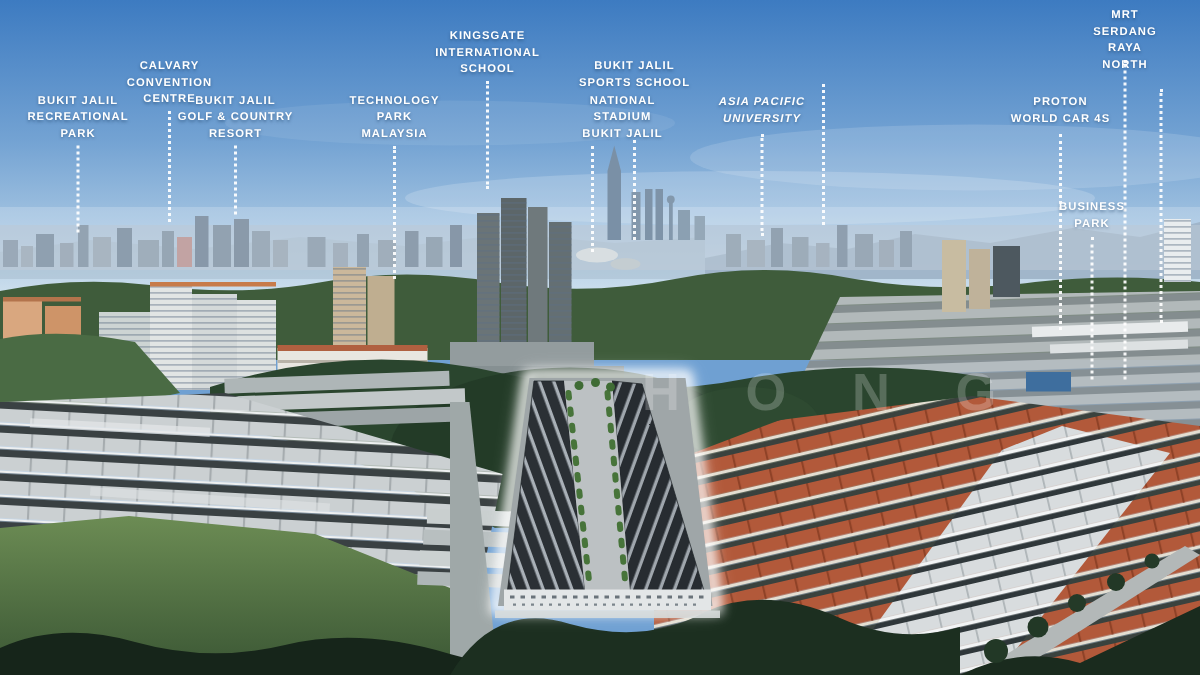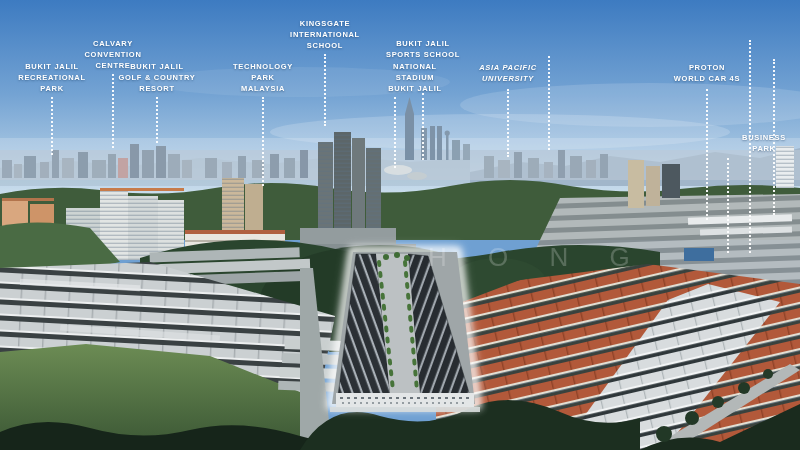--- a/index.html
+++ b/index.html
@@ -12,21 +12,21 @@
     color:#fff;font-size:7.5px;font-weight:bold;letter-spacing:.7px;
     line-height:11px;text-align:center;white-space:pre-line;
     text-shadow:0 1px 2px rgba(25,60,95,.5);
   }
   .leader{
     position:absolute;width:0;transform:translateX(-1px);
     border-left:2px dotted rgba(255,255,255,.93);
   }
   .watermark{
     position:absolute;left:428px;top:242px;z-index:4;
-    font-size:26px;font-weight:normal;letter-spacing:17px;
+    font-size:35px;font-weight:bold;letter-spacing:17px;
     color:rgba(255,255,255,.22);
   }
 </style>
 </head>
 <body>
 
 <div class="stage">
 
 <svg width="800" height="450" viewBox="0 0 800 450">
   <defs>
@@ -297,20 +297,23 @@
       <div class="landmark" style="left: 423px; top: 38px;">BUKIT JALIL
 SPORTS SCHOOL</div>
       <div class="leader" style="left: 423px; top: 93px; height: 67px;"></div>
       <div class="landmark" style="left: 508px; top: 62px; font-style: italic;">ASIA PACIFIC
 UNIVERSITY</div>
       <div class="leader" style="left: 508px; top: 89px; height: 68px;"></div>
       <div class="leader" style="left: 549px; top: 56px; height: 94px;"></div>
       <div class="landmark" style="left: 707px; top: 62px;">PROTON
 WORLD CAR 4S</div>
       <div class="leader" style="left: 707px; top: 89px; height: 131px;"></div>
+      <div class="landmark" style="left: 750px; top: 4px;">MRT
+SERDANG
+RAYA NORTH</div>
       <div class="leader" style="left: 750px; top: 40px; height: 213px;"></div>
       <div class="leader" style="left: 774px; top: 59px; height: 156px;"></div>
-      <div class="landmark" style="left: 764px; top: 132px;">BUSINESS
+      <div class="landmark" style="left: 728px; top: 132px;">BUSINESS
 PARK</div>
       <div class="leader" style="left: 728px; top: 158px; height: 95px;"></div>
     </div>
 
 </div>
 
 </body></html>

